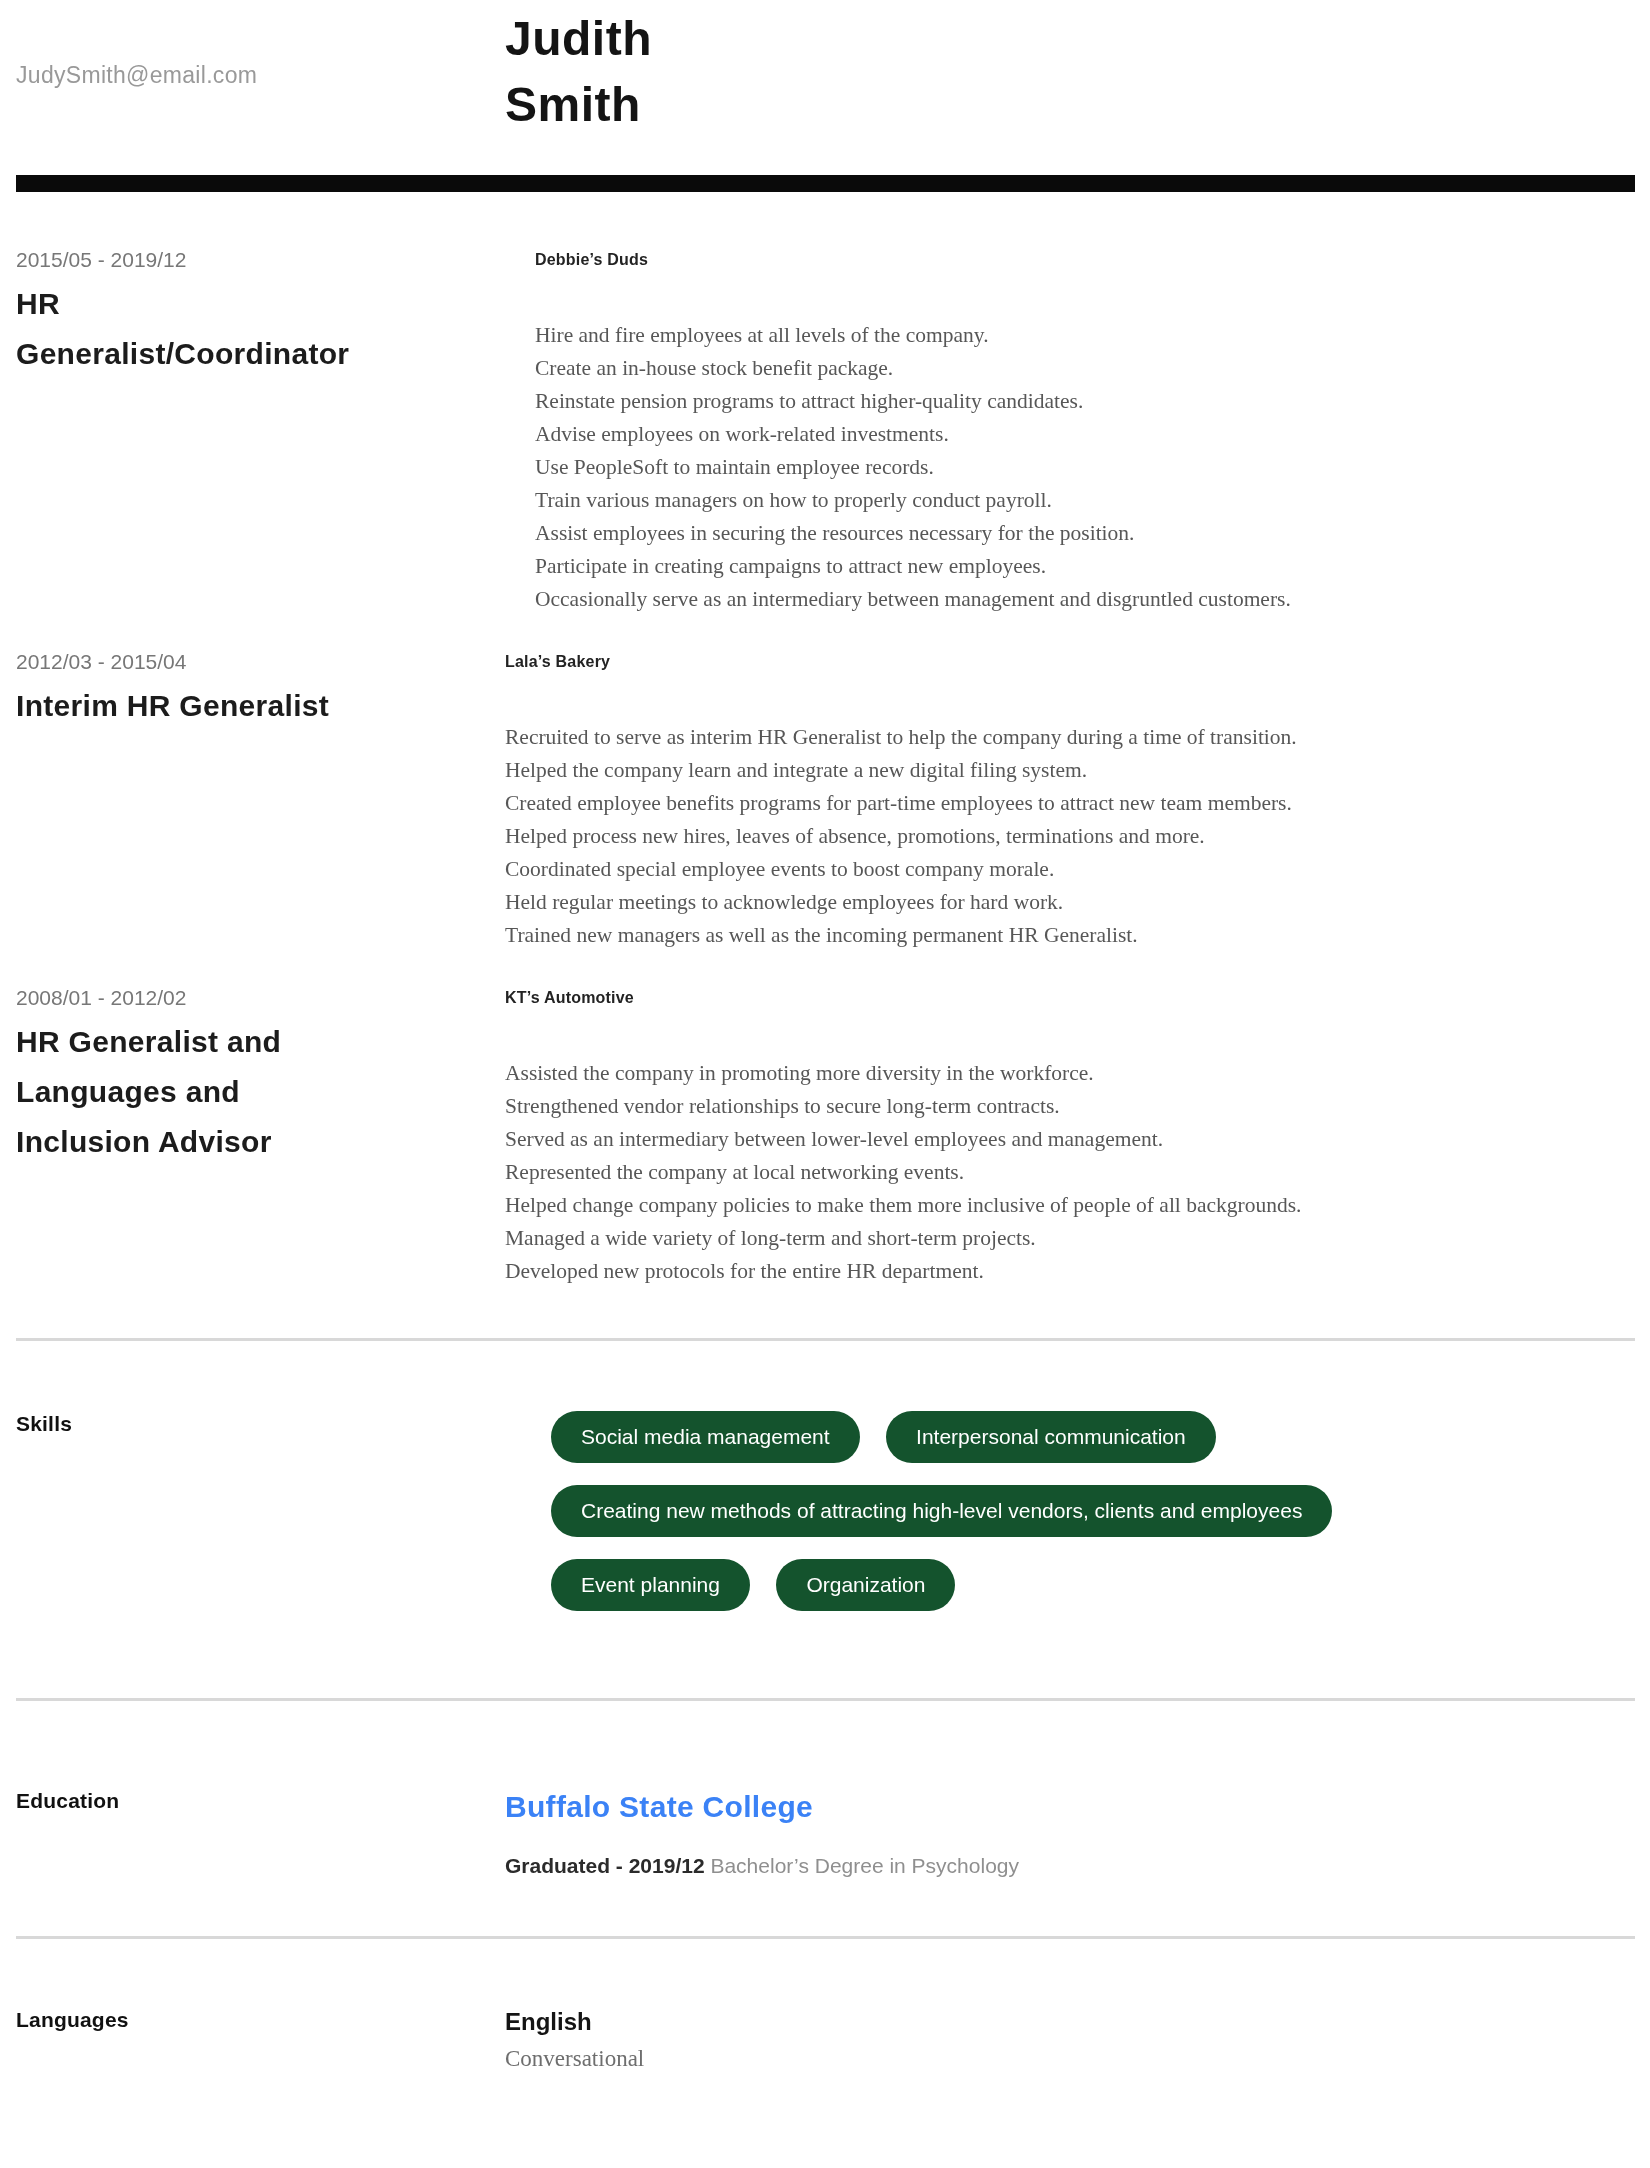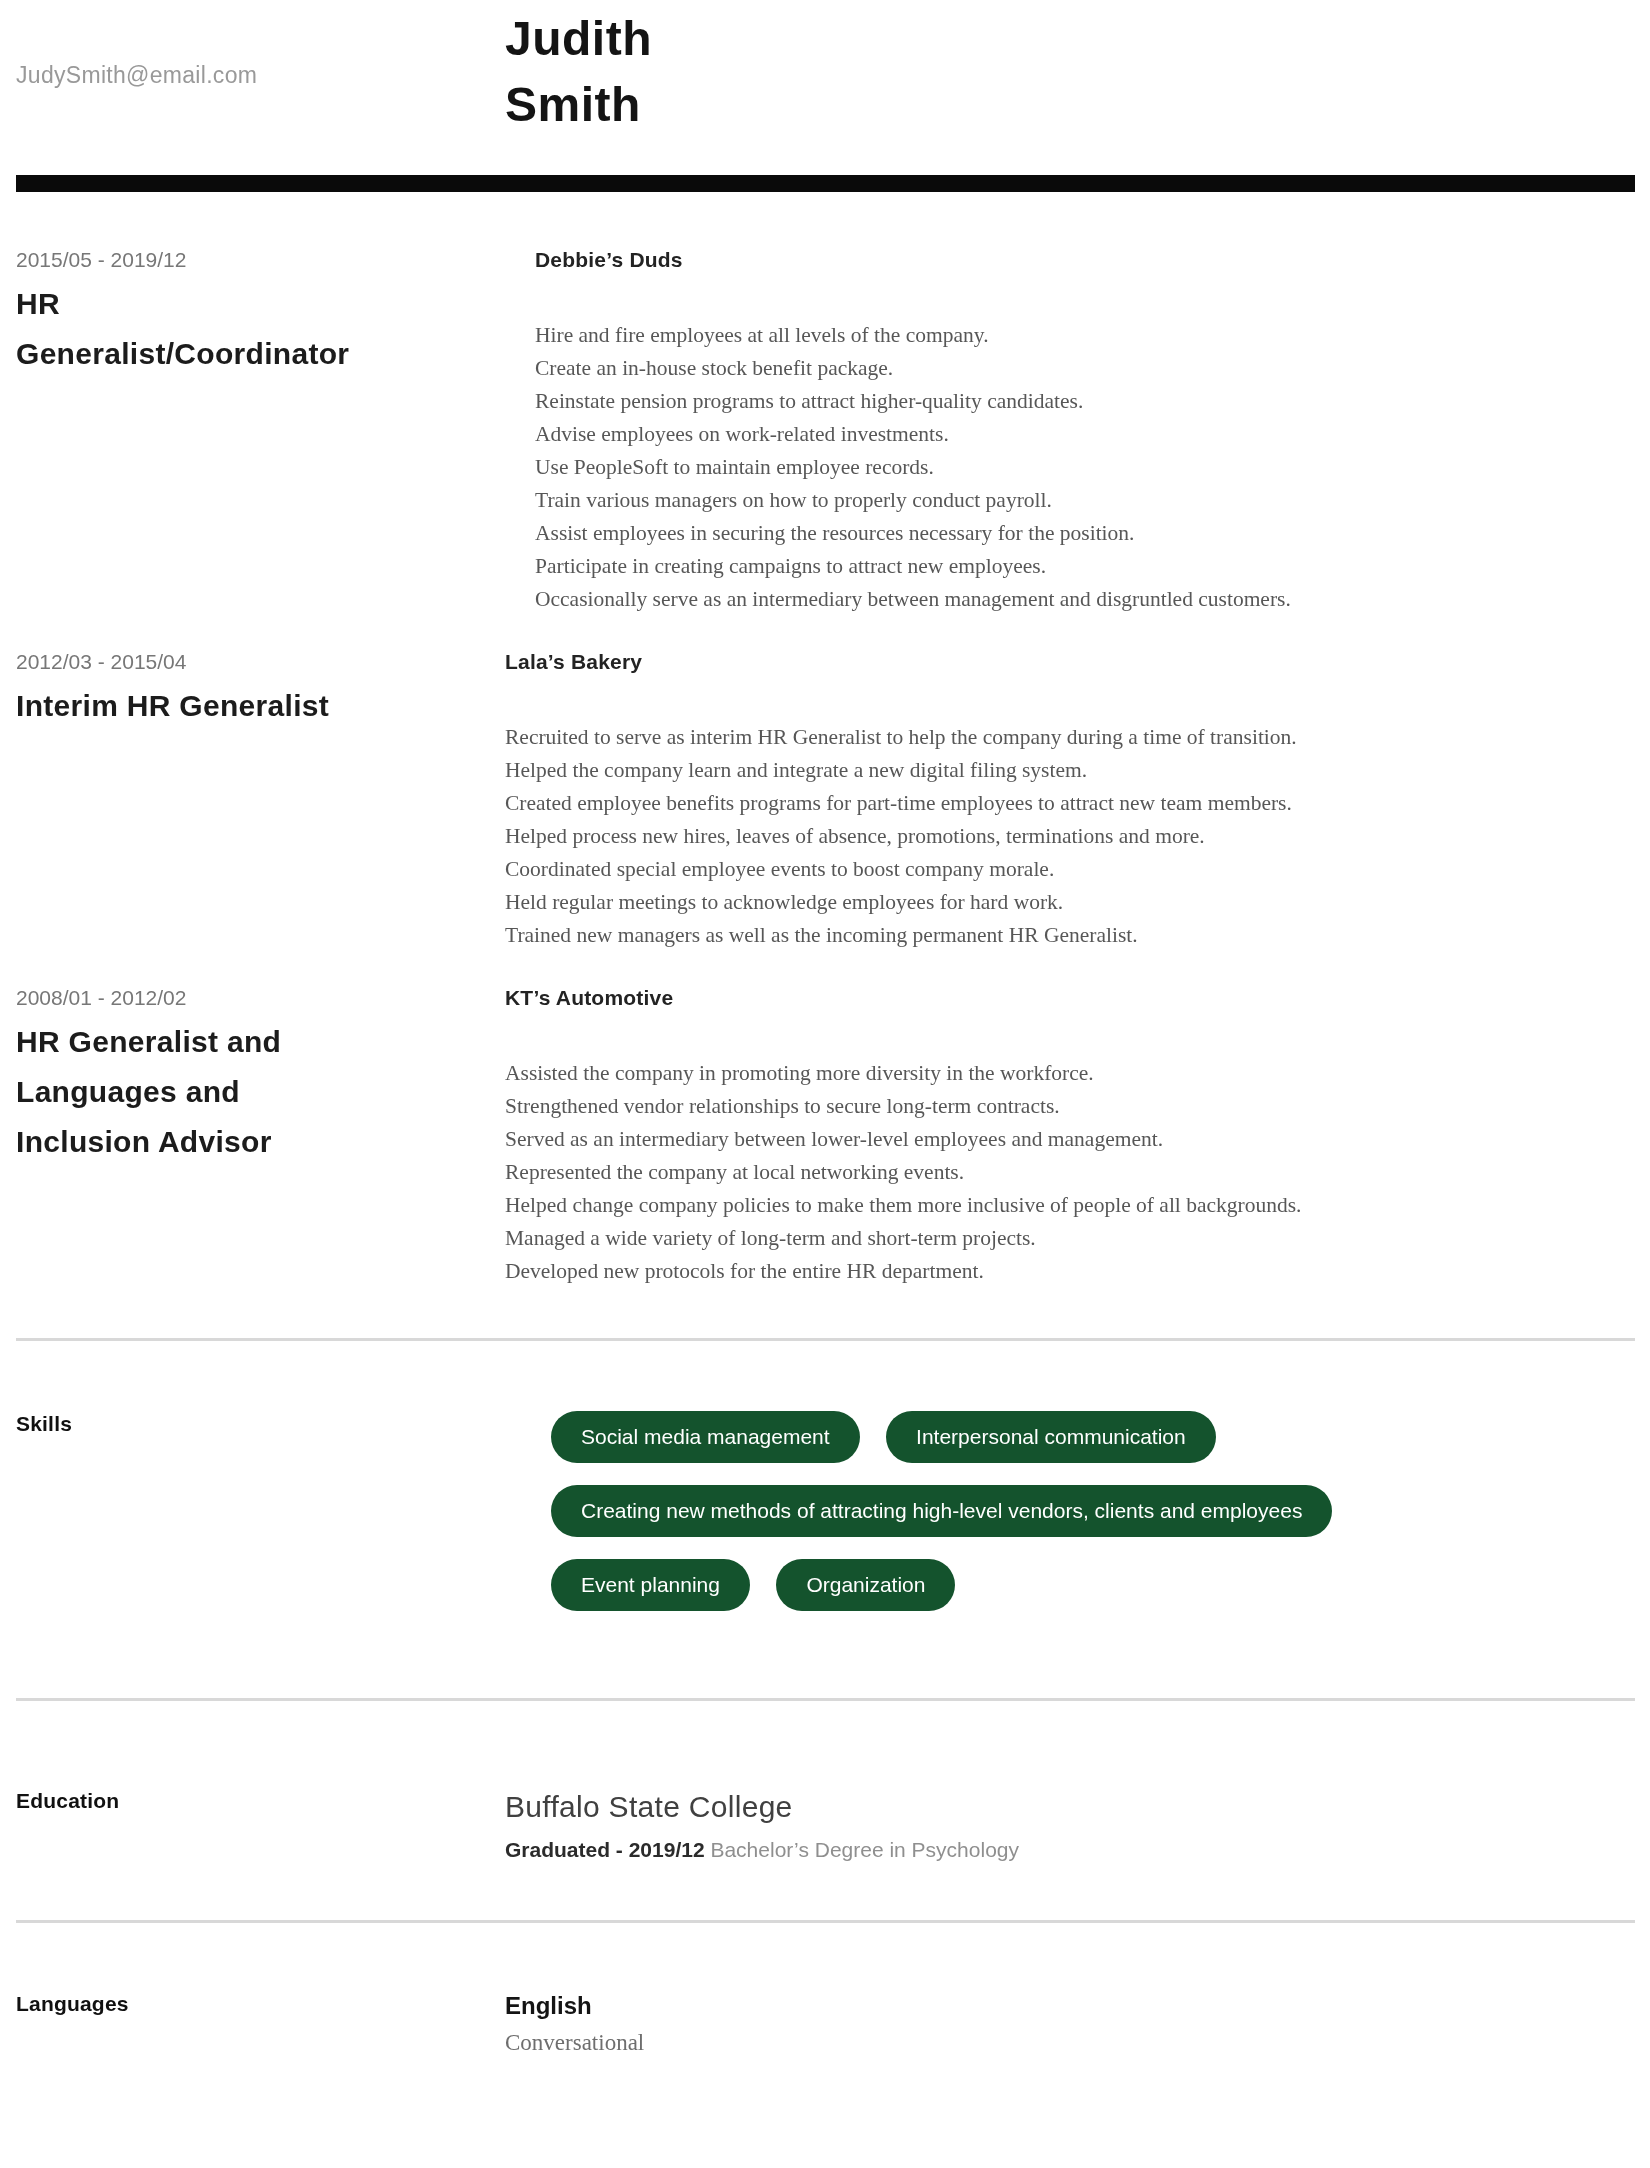--- a/index.html
+++ b/index.html
@@ -55,21 +55,21 @@
     width: 330px;
     font-size: 30px;
     line-height: 50px;
     font-weight: bold;
     color: #1c1c1c;
     letter-spacing: 0.3px;
     white-space: normal;
   }
   .indent-sm { padding-left: 30px; }
   .company {
-    font-size: 21px;
+    font-size: 16px;
     line-height: 26px;
     font-weight: bold;
     color: #232323;
     letter-spacing: 0.2px;
   }
   .bullets { margin-top: 46px; }
   .bullets p {
     font-family: "Liberation Serif", serif;
     font-size: 21.5px;
     line-height: 33px;
@@ -110,24 +110,24 @@
     border-radius: 26px;
     margin-right: 22px;
     white-space: nowrap;
   }
 
   
   .education-section { padding-top: 87px; }
   .school {
     font-size: 30px;
     line-height: 38px;
-    font-weight: normal;
-    color: #404040;
+    font-weight: bold;
+    color: #3b82f6;
     letter-spacing: 0.3px;
-    margin-bottom: 10px;
+    margin-bottom: 26px;
   }
   .grad-line { font-size: 21px; line-height: 27px; }
   .grad-date { font-weight: bold; color: #2b2b2b; }
   .degree { color: #8f8f8f; font-weight: normal; }
 
   
   .languages-section { padding-top: 68px; }
   .language-name {
     font-size: 24px;
     line-height: 30px;

